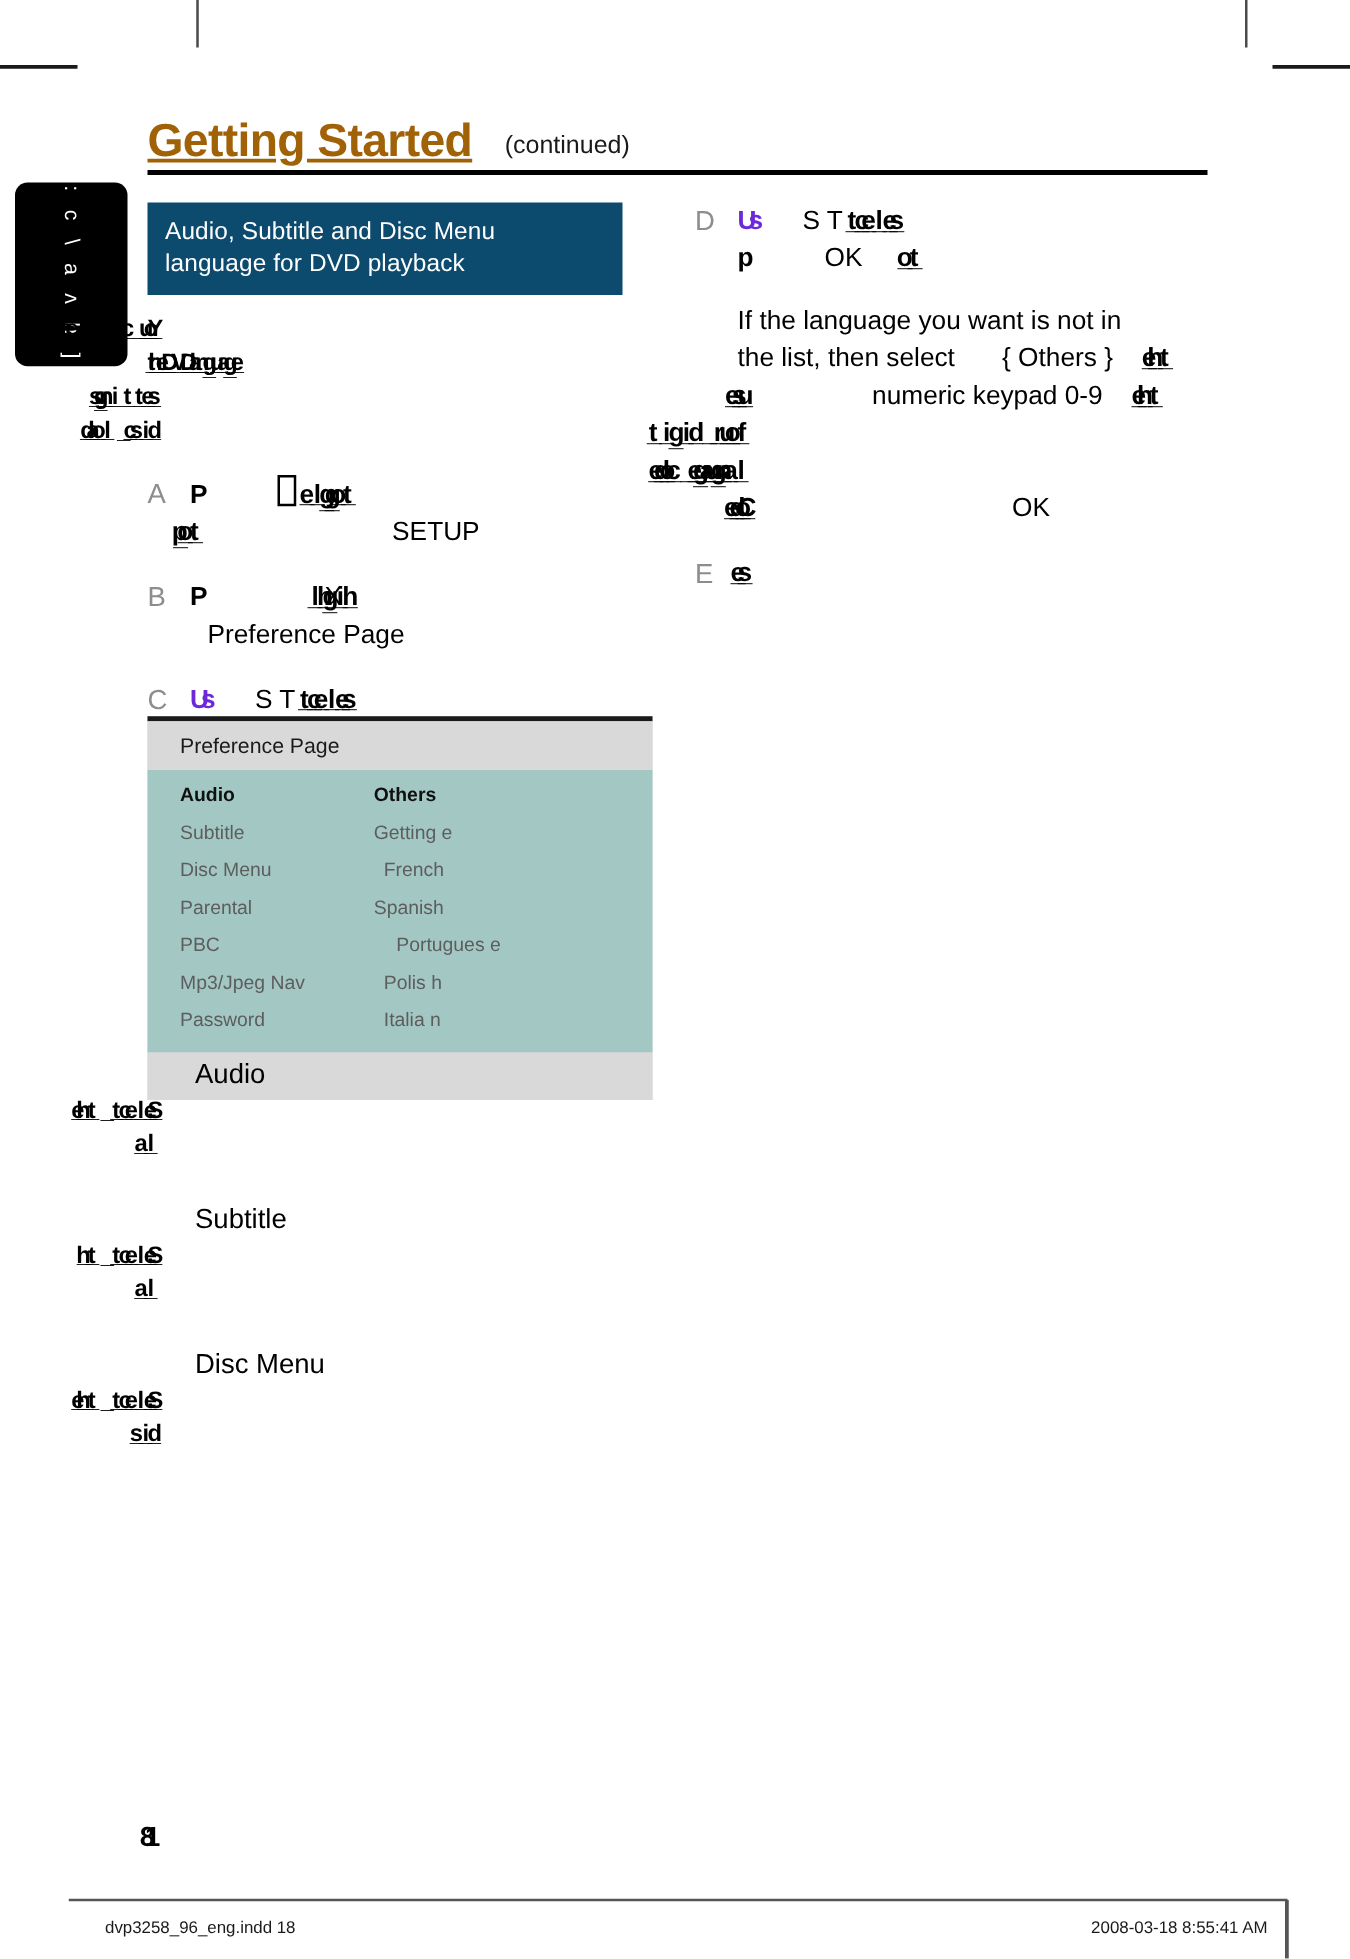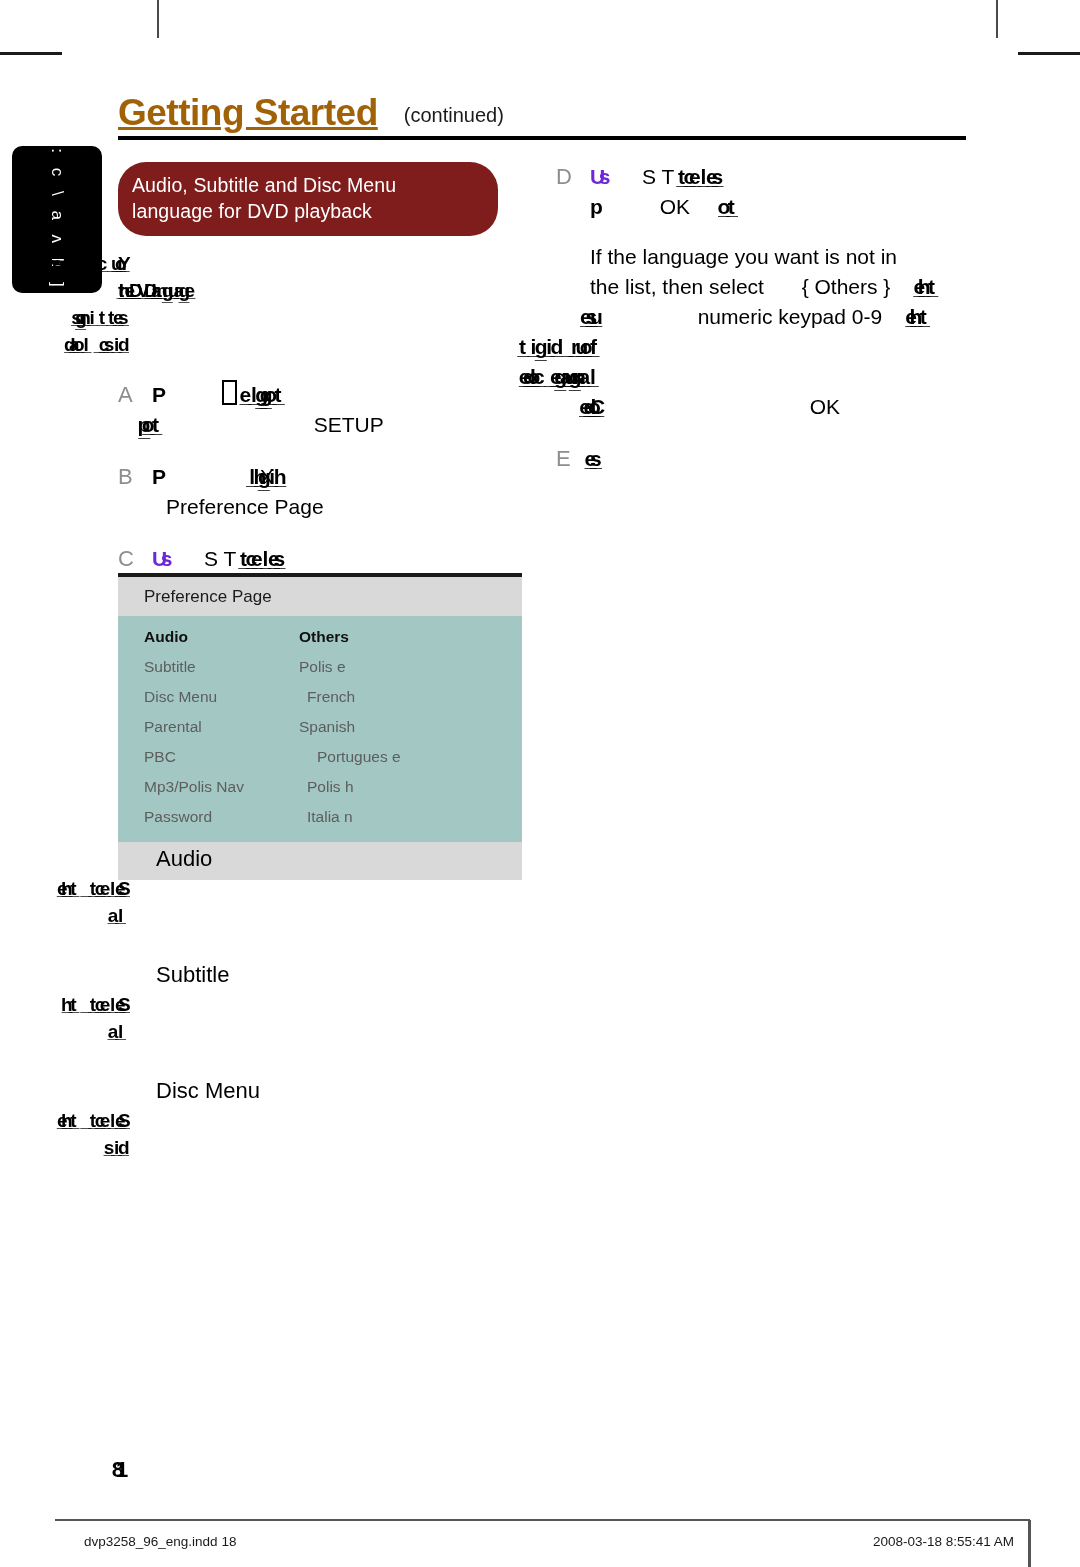--- a/index.html
+++ b/index.html
@@ -93,26 +93,25 @@
   }
   #col-right {
     position: absolute;
     left: 556px;
     top: 162px;
     width: 412px;
   }
 
   
   #section-banner {
-    background: #7f1d1d;
+    background: #0c4a6e;
     color: #ffffff;
     padding: 10px 14px 12px 14px;
     width: 380px;
     box-sizing: border-box;
-    border-radius: 28px;
   }
   #section-banner .line {
     font-size: 19.5px;
     line-height: 26px;
     letter-spacing: 0.1px;
   }
 
   
   
   .garble {
@@ -412,40 +411,40 @@
     <div class="pref-head">Preference Page</div>
     <div class="pref-body">
 
       <div class="pref-row sel">
         <span class="k">Audio</span>
         <span class="v">Others</span>
       </div>
 
       <div class="pref-row">
         <span class="k">Subtitle</span>
-        <span class="v">Polis  e</span>
+        <span class="v">Getting  e</span>
       </div>
 
       <div class="pref-row">
         <span class="k">Disc Menu</span>
         <span class="v indent1">French</span>
       </div>
 
       <div class="pref-row">
         <span class="k">Parental</span>
         <span class="v">Spanish</span>
       </div>
 
       <div class="pref-row">
         <span class="k">PBC</span>
         <span class="v indent2">Portugues  e</span>
       </div>
 
       <div class="pref-row">
-        <span class="k">Mp3/Polis Nav</span>
+        <span class="k">Mp3/Jpeg Nav</span>
         <span class="v indent1">Polis h</span>
       </div>
 
       <div class="pref-row">
         <span class="k">Password</span>
         <span class="v indent1">Italia n</span>
       </div>
 
     </div>
     <div class="pref-foot"></div>

